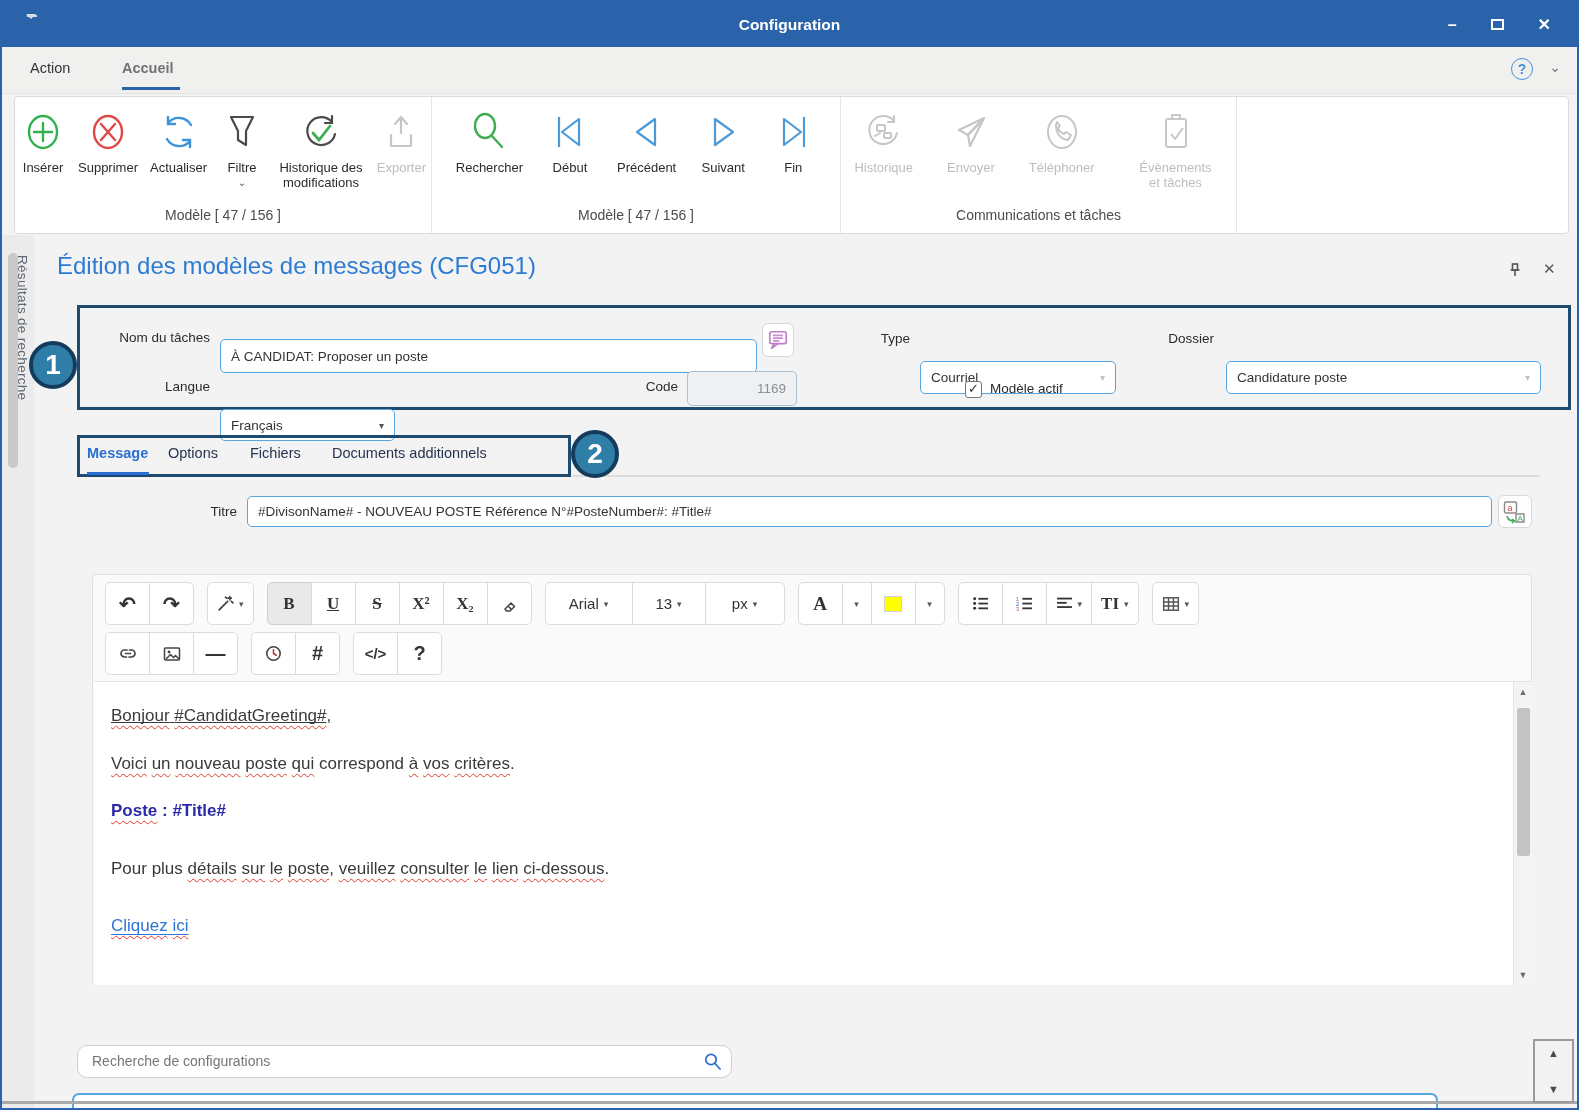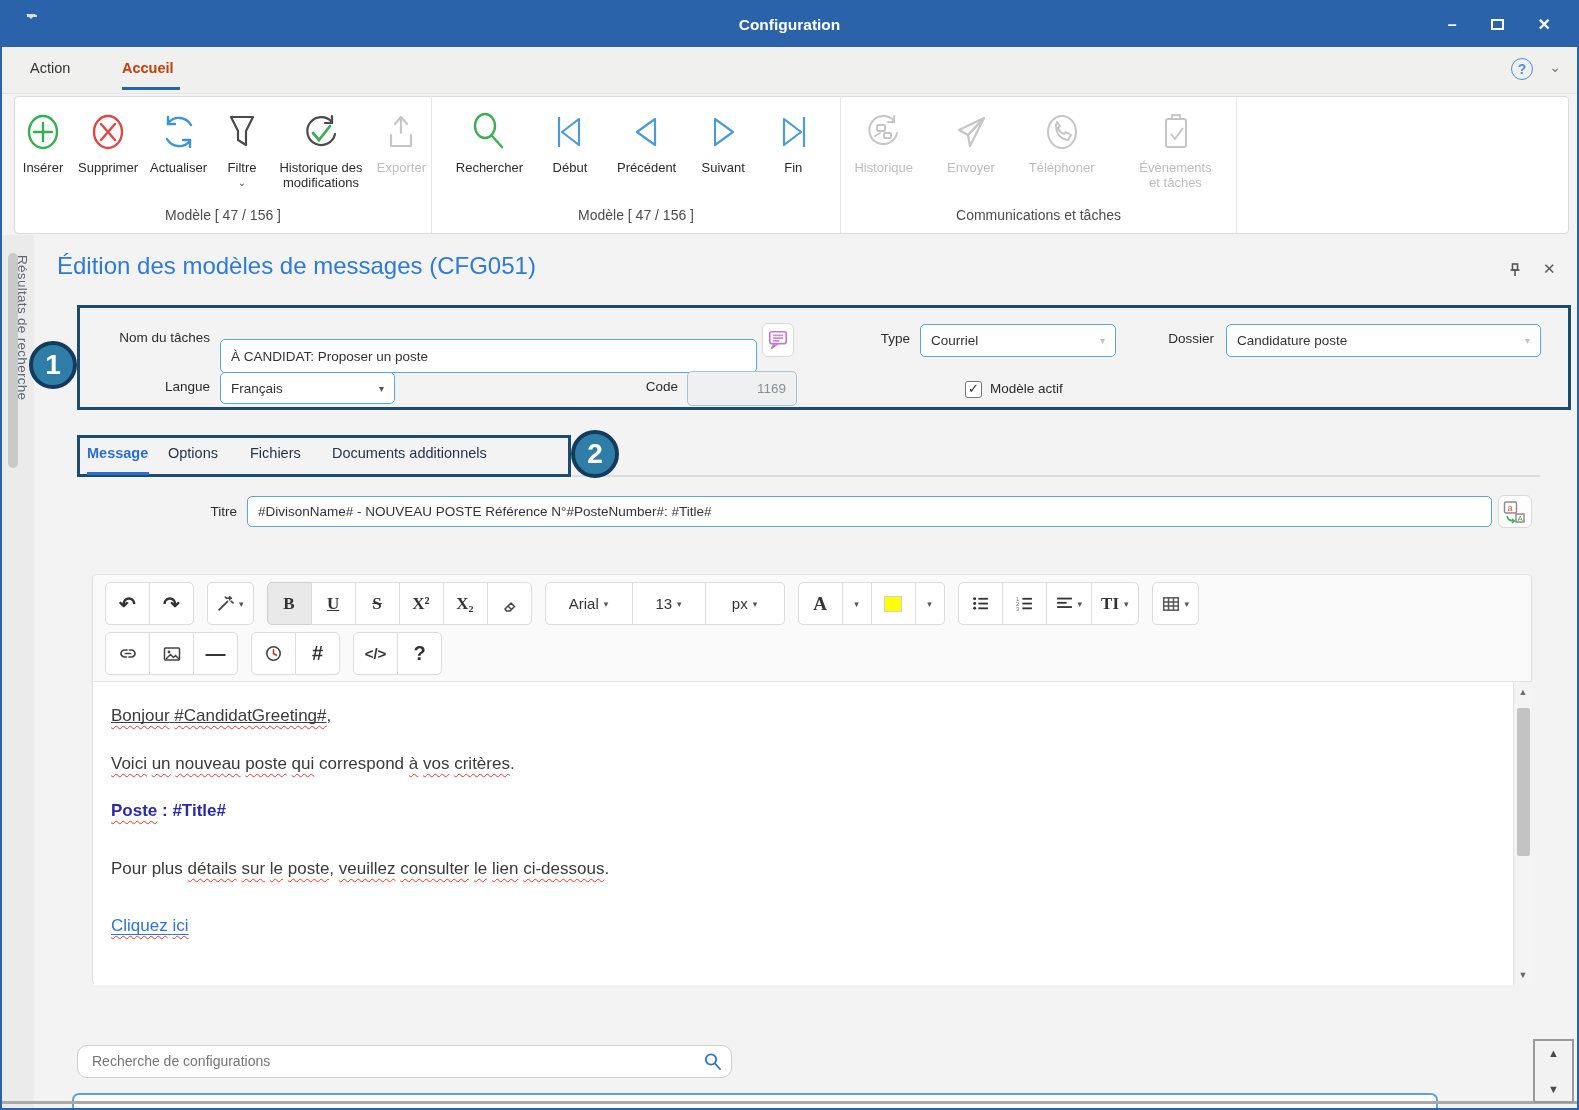--- a/index.html
+++ b/index.html
@@ -13,21 +13,21 @@
   #qa-icon .tri{width:0;height:0;margin:0 auto;border-left:5px solid transparent;border-right:5px solid transparent;border-top:5px solid #d8dee8;}
   #win-title{flex:1;text-align:center;color:#fff;font-size:15.5px;font-weight:bold;}
   #win-controls{position:absolute;right:26px;top:0;height:45px;display:flex;align-items:center;gap:34px;color:#fff;}
   .winbtn{font-size:16px;font-weight:bold;cursor:default;line-height:1;}
   #max-glyph{width:13px;height:11px;border:2px solid #fff;display:inline-block;}
 
   
   #menubar{position:absolute;left:0;top:45px;width:100%;height:47px;background:#f0f0ef;border-bottom:1px solid #e4e4e4;}
   .menutab{position:absolute;top:13px;font-size:14.5px;color:#333;}
   #tab-action{left:28px;}
-  #tab-accueil{left:120px;font-weight:bold;color:#c2410c;}
+  #tab-accueil{left:120px;font-weight:bold;color:#737373;}
   #accueil-underline{position:absolute;left:120px;top:40px;width:58px;height:3px;background:#2a63a9;}
   #help-icon{position:absolute;right:44px;top:11px;width:22px;height:22px;border:1.6px solid #4a90d9;border-radius:50%;color:#4a90d9;font-size:14px;font-weight:bold;text-align:center;line-height:20px;}
   #ribbon-collapse{position:absolute;right:16px;top:12px;color:#777;font-size:14px;}
 
   
   #ribbon-panel{position:absolute;left:12px;top:94px;width:1555px;height:138px;background:#fff;border:1px solid #dadada;border-radius:4px;display:flex;}
   .rgroup{height:100%;border-right:1px solid #e6e6e6;display:flex;flex-direction:column;}
   .rbtns{flex:1;display:flex;justify-content:center;align-items:flex-start;padding-top:9px;}
   .rgrouplabel{height:30px;text-align:center;color:#4c4c4c;font-size:14px;line-height:24px;}
   .rbtn{display:flex;flex-direction:column;align-items:center;margin:0 5px;cursor:default;}
@@ -48,21 +48,21 @@
 
   .callout{position:absolute;border:3px solid #1d4b70;}
   #callout1{left:75px;top:70px;width:1494px;height:105px;}
   #callout2{left:75px;top:200px;width:494px;height:42px;}
   .badge{position:absolute;width:48px;height:48px;border:4px solid #143a5c;border-radius:50%;background:#2e7ea7;color:#fff;font-size:28px;font-weight:bold;display:flex;align-items:center;justify-content:center;z-index:5;}
   #badge1{left:27px;top:106px;}
   #badge2{left:569px;top:195px;}
 
   .flabel{position:absolute;font-size:13.5px;color:#2b2b2b;text-align:right;}
   .ffield{position:absolute;border:1.5px solid #58a6dd;border-radius:5px;background:#fff;font-size:13.5px;color:#333;padding:0 10px;outline:none;}
-  .combo{display:flex;align-items:center;justify-content:space-between;}
+  .combo{display:flex;align-items:center;justify-content:space-between;margin-top:37px;}
   .combo .caret{color:#555;font-size:10px;}
   .combo .caret.dim{color:#c2c2c2;}
 
   #lbl-nom{left:88px;top:95px;width:120px;}
   #fld-nom{left:218px;top:88px;width:537px;height:34px;margin-top:16px;}
   #btn-comment{position:absolute;left:760px;top:88px;width:32px;height:34px;border:1.5px solid #d9d9d9;border-radius:6px;background:#fff;display:flex;align-items:center;justify-content:center;}
   #lbl-type{left:848px;top:96px;width:60px;}
   #fld-type{left:918px;top:89px;width:196px;height:33px;}
   #lbl-dossier{left:1138px;top:96px;width:74px;}
   #fld-dossier{left:1224px;top:89px;width:315px;height:33px;}

